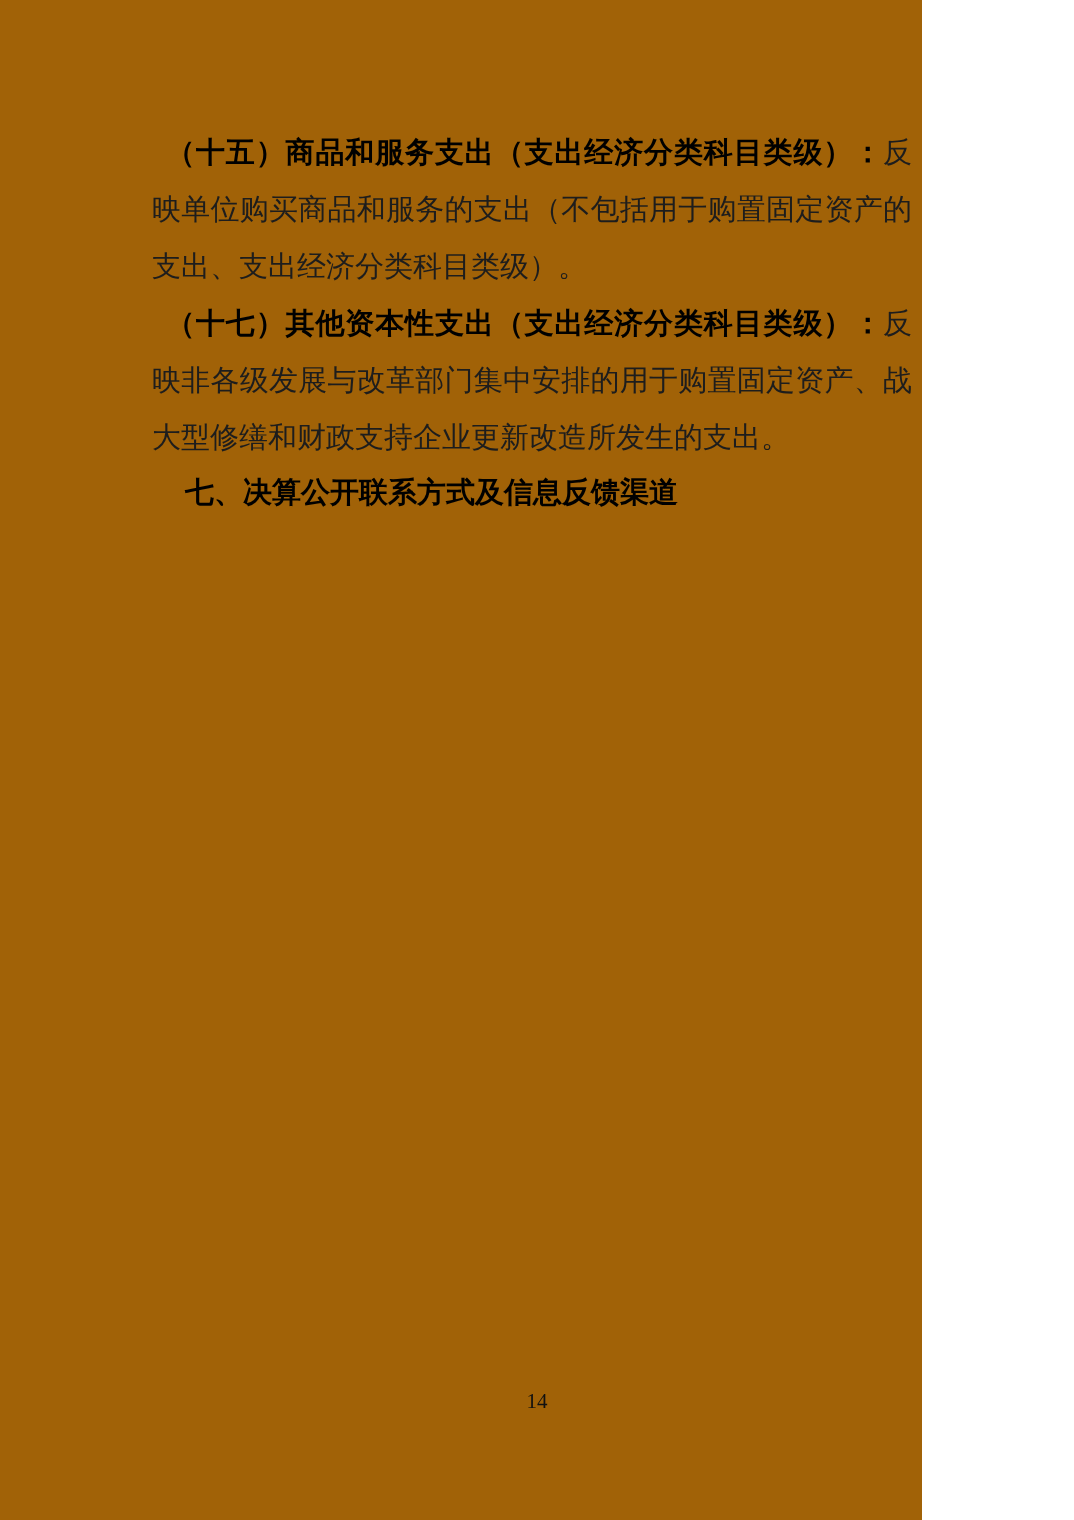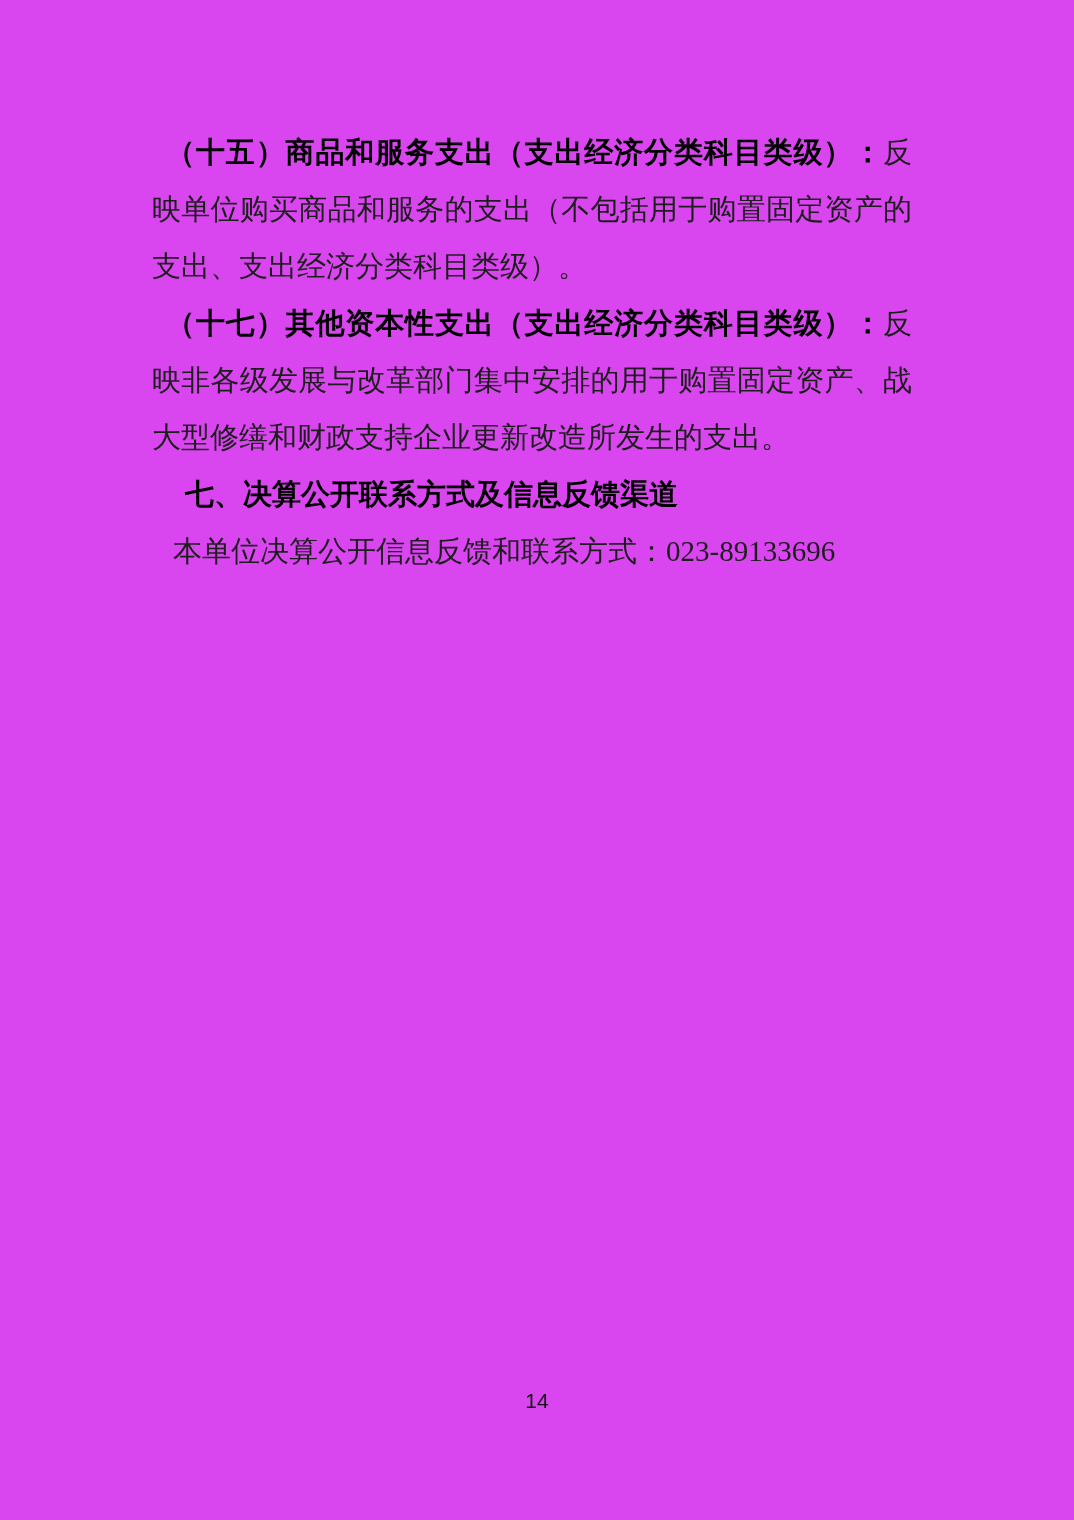--- a/index.html
+++ b/index.html
@@ -2,23 +2,23 @@
 <html lang="zh"><head>
 <meta charset="utf-8">
 <style>
   html, body {
     margin: 0;
     padding: 0;
     background: #ffffff;
   }
   .sheet {
     position: relative;
-    width: 1074px;
+    width: 922px;
     height: 1520px;
-    background: #d946ef;
+    background: #a16207;
     overflow: hidden;
     font-family: "Liberation Serif", serif;
   }
   .body-text {
     position: absolute;
     left: 152px;
     top: 124px;
     width: 760px;
     color: #1a1a1a;
   }
@@ -40,41 +40,41 @@
   .line.first-paren {
     padding-left: 14px;
   }
   .bold-seg {
     font-family: "Liberation Sans", sans-serif;
     font-weight: 700;
     color: #000000;
   }
   .line.heading {
     padding-left: 33px;
-    font-family: Liberation Serif, serif;
+    font-family: Liberation Mono, monospace;
     font-weight: 700;
     color: #000000;
     text-align-last: left;
   }
   .line.contact {
     padding-left: 21px;
     text-align-last: left;
   }
   .page-footer {
     position: absolute;
     left: 0;
     top: 1388px;
     width: 1074px;
     text-align: center;
   }
   .page-number {
     font-size: 21px;
     line-height: 26px;
     color: #111111;
-    font-family: Liberation Sans, sans-serif;
+    font-family: Liberation Serif, serif;
   }
 </style>
 </head>
 <body>
 
 <main class="sheet">
   <section class="body-text">
 
     <div class="line first-paren">
       <span class="bold-seg">（十五）商品和服务支出（支出经济分类科目类级）：</span><span>反</span>
@@ -84,20 +84,19 @@
 
 
     <div class="line first-paren">
       <span class="bold-seg">（十七）其他资本性支出（支出经济分类科目类级）：</span><span>反</span>
     </div>
     <div class="line">映非各级发展与改革部门集中安排的用于购置固定资产、战</div>
     <div class="line short">大型修缮和财政支持企业更新改造所发生的支出。</div>
 
     <div class="line heading">七、决算公开联系方式及信息反馈渠道</div>
 
-    <div class="line contact">本单位决算公开信息反馈和联系方式：023-89133696</div>
 
   </section>
 
   <footer class="page-footer">
     <span class="page-number">14</span>
   </footer>
 </main>
 
 </body></html>

